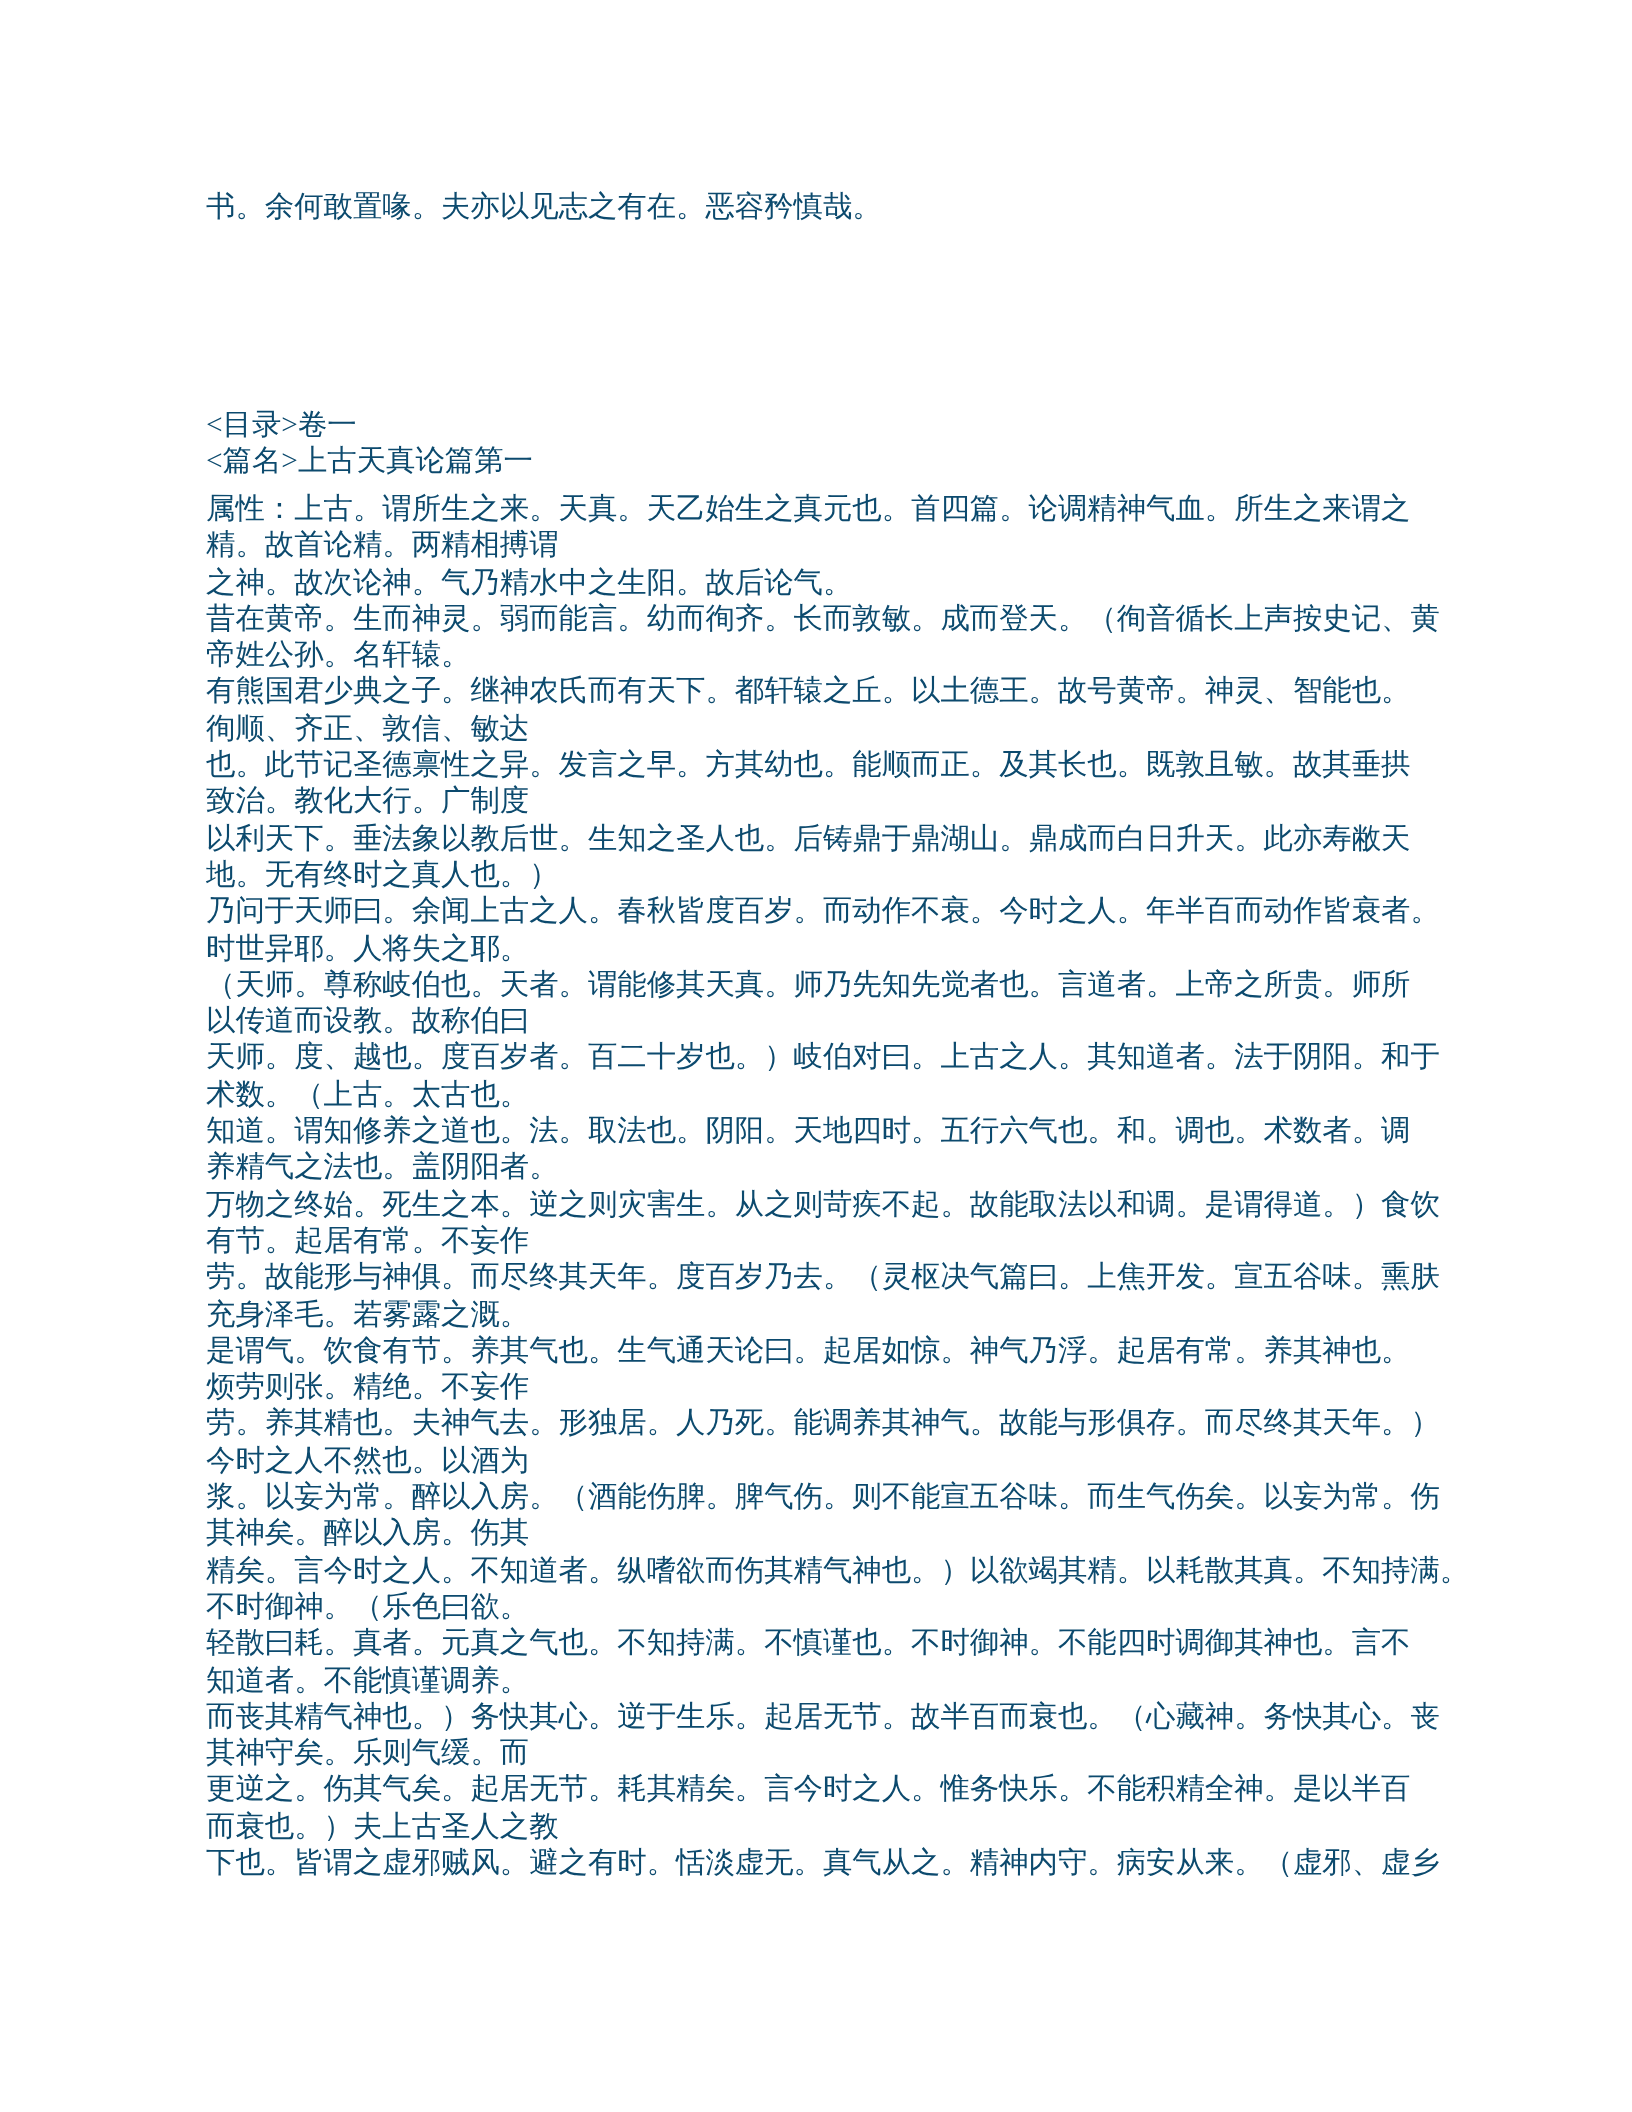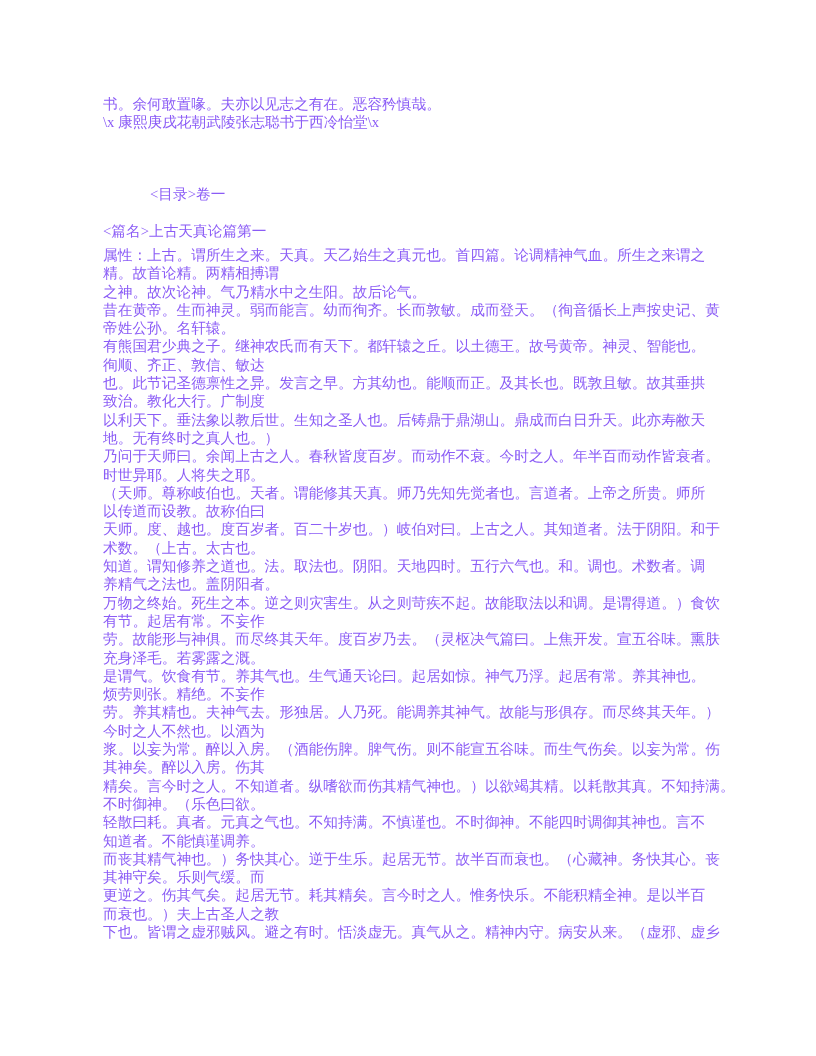--- a/index.html
+++ b/index.html
@@ -7,44 +7,44 @@
     padding: 0;
     background: #ffffff;
   }
   .page {
     position: relative;
     width: 816px;
     height: 1056px;
     background: #ffffff;
     overflow: hidden;
     font-family: "Liberation Serif", "DejaVu Serif", serif;
-    color: #8b5cf6;
+    color: #0c4a6e;
   }
   .textblock {
     position: absolute;
     left: 103px;
     font-size: 14.7px;
     line-height: 18.3px;
     white-space: pre;
     letter-spacing: 0;
   }
   .line {
     height: 18.3px;
   }
   .preface  { top: 95px;  }
-  .toc      { top: 185px; margin-left: 47px; }
+  .toc      { top: 204px; }
   .title    { top: 222px; text-align: center; }
   .bodytext { top: 246px; }
 </style>
 </head>
 <body>
 
 <div class="page">
 
-  <div class="textblock preface"><div class="line">书。余何敢置喙。夫亦以见志之有在。恶容矜慎哉。</div><div class="line">\x 康熙庚戌花朝武陵张志聪书于西冷怡堂\x</div></div>
+  <div class="textblock preface"><div class="line">书。余何敢置喙。夫亦以见志之有在。恶容矜慎哉。</div></div>
 
   <div class="textblock toc">&lt;目录&gt;卷一</div>
 
   <div class="textblock title">&lt;篇名&gt;上古天真论篇第一</div>
 
   <div class="textblock bodytext"><div class="line">属性：上古。谓所生之来。天真。天乙始生之真元也。首四篇。论调精神气血。所生之来谓之</div><div class="line">精。故首论精。两精相搏谓</div><div class="line">之神。故次论神。气乃精水中之生阳。故后论气。</div><div class="line">昔在黄帝。生而神灵。弱而能言。幼而徇齐。长而敦敏。成而登天。（徇音循长上声按史记、黄</div><div class="line">帝姓公孙。名轩辕。</div><div class="line">有熊国君少典之子。继神农氏而有天下。都轩辕之丘。以土德王。故号黄帝。神灵、智能也。</div><div class="line">徇顺、齐正、敦信、敏达</div><div class="line">也。此节记圣德禀性之异。发言之早。方其幼也。能顺而正。及其长也。既敦且敏。故其垂拱</div><div class="line">致治。教化大行。广制度</div><div class="line">以利天下。垂法象以教后世。生知之圣人也。后铸鼎于鼎湖山。鼎成而白日升天。此亦寿敝天</div><div class="line">地。无有终时之真人也。）</div><div class="line">乃问于天师曰。余闻上古之人。春秋皆度百岁。而动作不衰。今时之人。年半百而动作皆衰者。</div><div class="line">时世异耶。人将失之耶。</div><div class="line">（天师。尊称岐伯也。天者。谓能修其天真。师乃先知先觉者也。言道者。上帝之所贵。师所</div><div class="line">以传道而设教。故称伯曰</div><div class="line">天师。度、越也。度百岁者。百二十岁也。）岐伯对曰。上古之人。其知道者。法于阴阳。和于</div><div class="line">术数。（上古。太古也。</div><div class="line">知道。谓知修养之道也。法。取法也。阴阳。天地四时。五行六气也。和。调也。术数者。调</div><div class="line">养精气之法也。盖阴阳者。</div><div class="line">万物之终始。死生之本。逆之则灾害生。从之则苛疾不起。故能取法以和调。是谓得道。）食饮</div><div class="line">有节。起居有常。不妄作</div><div class="line">劳。故能形与神俱。而尽终其天年。度百岁乃去。（灵枢决气篇曰。上焦开发。宣五谷味。熏肤</div><div class="line">充身泽毛。若雾露之溉。</div><div class="line">是谓气。饮食有节。养其气也。生气通天论曰。起居如惊。神气乃浮。起居有常。养其神也。</div><div class="line">烦劳则张。精绝。不妄作</div><div class="line">劳。养其精也。夫神气去。形独居。人乃死。能调养其神气。故能与形俱存。而尽终其天年。）</div><div class="line">今时之人不然也。以酒为</div><div class="line">浆。以妄为常。醉以入房。（酒能伤脾。脾气伤。则不能宣五谷味。而生气伤矣。以妄为常。伤</div><div class="line">其神矣。醉以入房。伤其</div><div class="line">精矣。言今时之人。不知道者。纵嗜欲而伤其精气神也。）以欲竭其精。以耗散其真。不知持满。</div><div class="line">不时御神。（乐色曰欲。</div><div class="line">轻散曰耗。真者。元真之气也。不知持满。不慎谨也。不时御神。不能四时调御其神也。言不</div><div class="line">知道者。不能慎谨调养。</div><div class="line">而丧其精气神也。）务快其心。逆于生乐。起居无节。故半百而衰也。（心藏神。务快其心。丧</div><div class="line">其神守矣。乐则气缓。而</div><div class="line">更逆之。伤其气矣。起居无节。耗其精矣。言今时之人。惟务快乐。不能积精全神。是以半百</div><div class="line">而衰也。）夫上古圣人之教</div><div class="line">下也。皆谓之虚邪贼风。避之有时。恬淡虚无。真气从之。精神内守。病安从来。（虚邪、虚乡</div></div>
 
 </div>
 
 </body></html>

